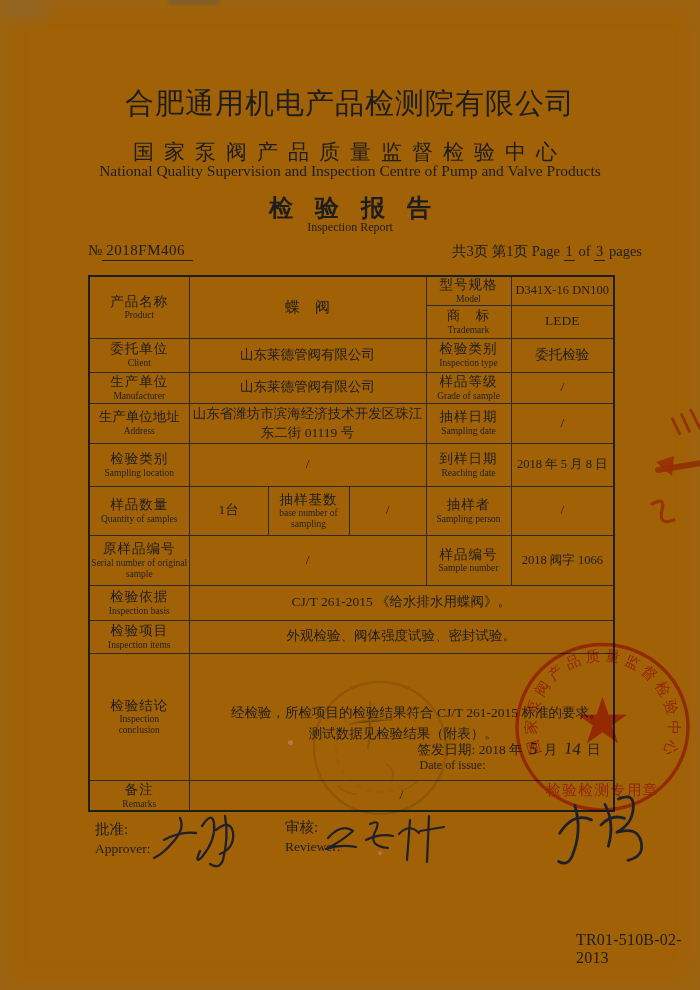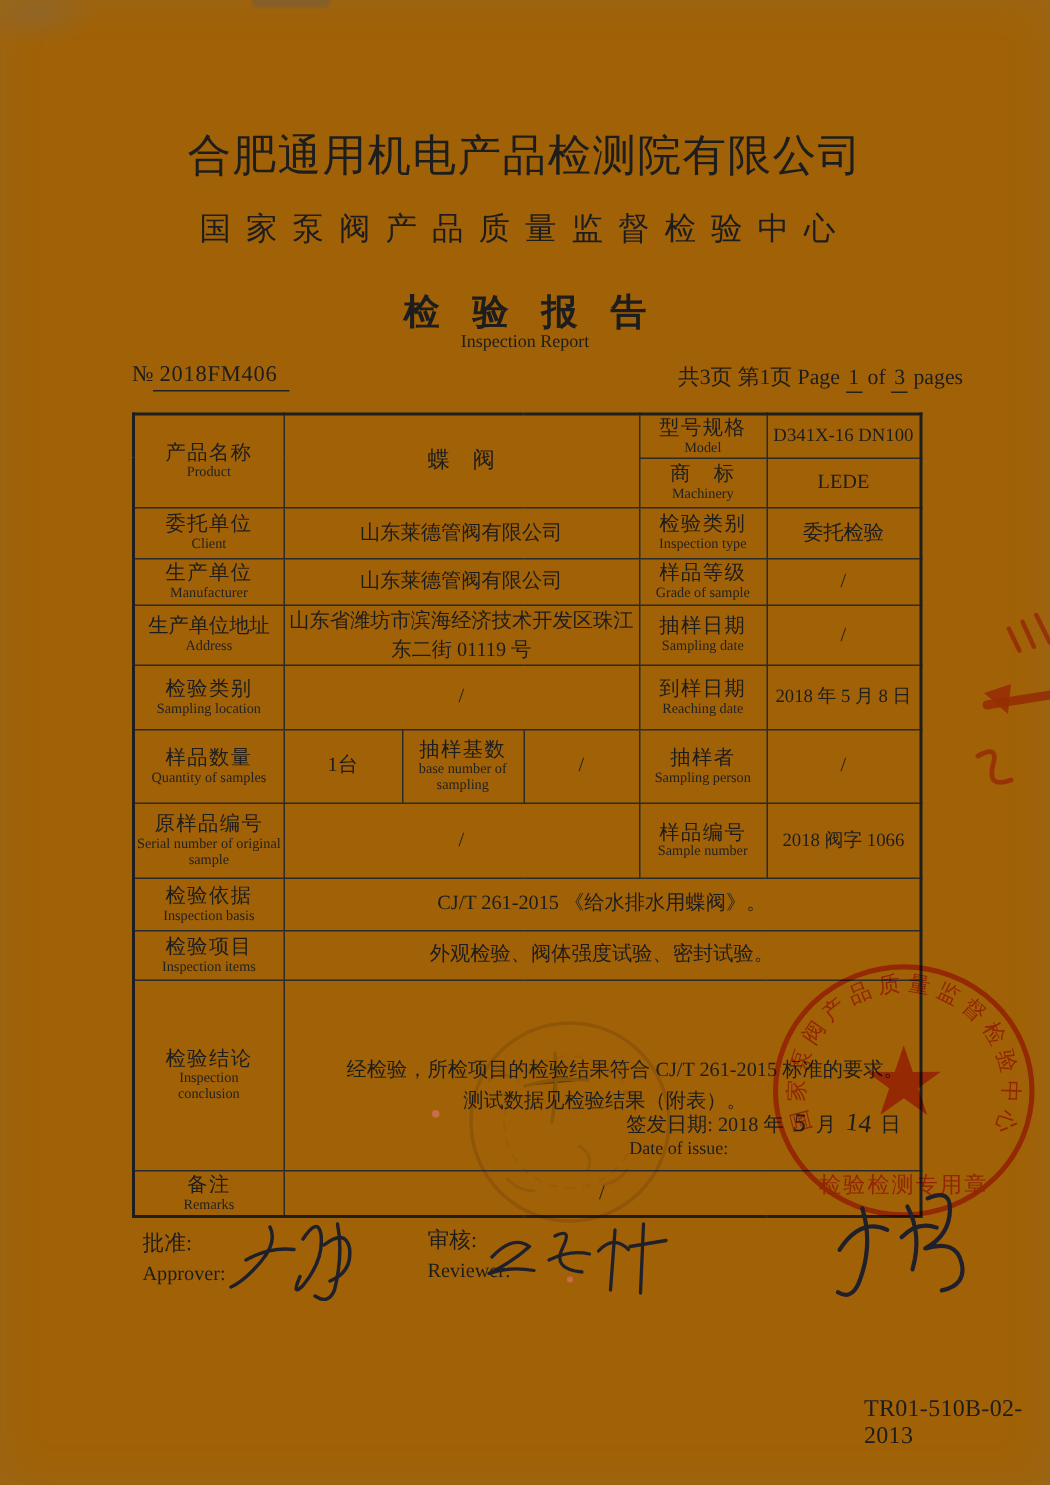--- a/index.html
+++ b/index.html
@@ -63,20 +63,21 @@
 </head>
 <body>
 
 <div class="page">
 
   <div class="abs smudge-tl"></div>
   <div class="abs smudge-top"></div>
 
   <div class="abs ctr org-cn">合肥通用机电产品检测院有限公司</div>
   <div class="abs ctr center-cn">国家泵阀产品质量监督检验中心</div>
+  <div class="abs ctr center-en">National Quality Supervision and Inspection Centre of Pump and Valve Products</div>
   <div class="abs ctr title-cn">检验报告</div>
   <div class="abs ctr title-en">Inspection Report</div>
 
   <div class="abs report-no">
     <span>№</span><span class="num">2018FM406</span>
   </div>
   <div class="abs pagination">
     <span>共3页 第1页</span>
     <span>Page</span>
     <span class="u">1</span>
@@ -103,21 +104,21 @@
       <td rowspan="2" colspan="3" class="val" style="font-size:15px">蝶　阀</td>
       <td>
         <span class="lbl-cn">型号规格</span>
         <span class="lbl-en">Model</span>
       </td>
       <td class="val" style="font-size:12.5px">D341X-16 DN100</td>
     </tr>
     <tr style="height:33px">
       <td>
         <span class="lbl-cn">商　标</span>
-        <span class="lbl-en">Machinery</span>
+        <span class="lbl-en">Trademark</span>
       </td>
       <td class="val">LEDE</td>
     </tr>
     <tr style="height:34px">
       <td>
         <span class="lbl-cn">委托单位</span>
         <span class="lbl-en">Client</span>
       </td>
       <td colspan="3" class="val">山东莱德管阀有限公司</td>
       <td>

